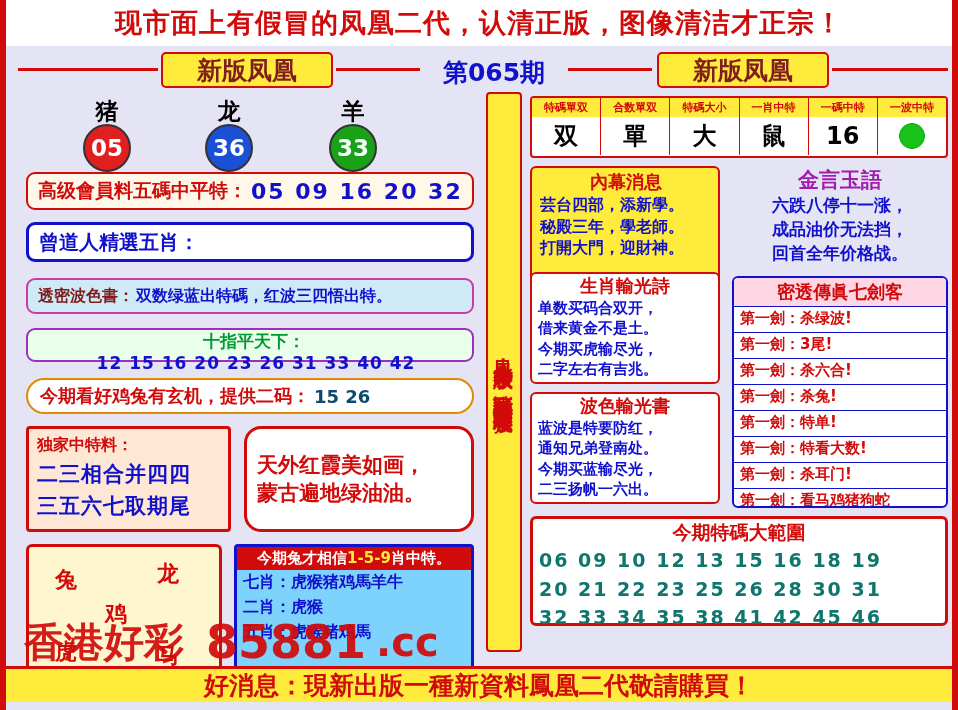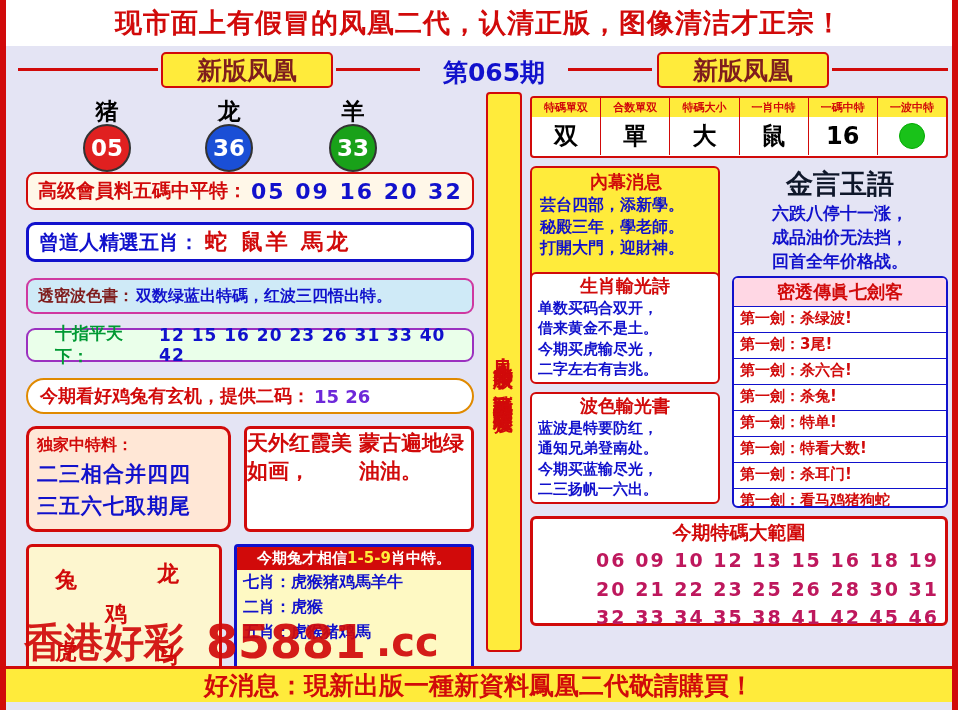--- a/index.html
+++ b/index.html
@@ -59,51 +59,51 @@
   .lbox .lbl { font-weight:bold; }
   .l1 { top:76px; height:38px; border:2px solid #d10a0a; background:#fff7e8; padding-left:10px; }
   .l1 .lbl { color:#d10a0a; font-size:19px; }
   .l1 .val { color:#1111cc; font-size:22px; font-weight:bold; margin-left:4px; letter-spacing:2px; }
   .l2 { top:126px; height:40px; border:3px solid #1111cc; background:#fff; padding-left:10px; }
   .l2 .lbl { color:#1111cc; font-size:20px; font-weight:bold; }
   .l2 .val { color:#d10a0a; font-size:22px; font-weight:bold; margin-left:6px; letter-spacing:3px; }
   .l3 { top:182px; height:36px; border:2px solid #cf38a0; background:#cfeaf7; padding-left:10px; }
   .l3 .lbl { color:#7f1d1d; font-size:16px; font-weight:bold; }
   .l3 .val { color:#1111cc; font-size:16px; font-weight:bold; margin-left:2px; }
-  .l4 { top:232px; height:34px; border:2px solid #9b30c0; background:#eaffea; padding-left:27px; }
+  .l4 { top:232px; height:34px; border:2px solid #9b30c0; background:#eaffea; padding-left:8px;flex-direction:column; }
   .l4 .lbl { color:#009933; font-size:17px; font-weight:bold; }
   .l4 .val { color:#1111cc; font-size:17px; font-weight:bold; margin-left:4px; letter-spacing:1px; }
   .l5 { top:282px; height:36px; border:2px solid #e08a00; background:#fff; padding-left:12px; border-radius:18px;}
   .l5 .lbl { color:#d10a0a; font-size:18px; font-weight:bold; }
-  .l5 .val { color:#6d28d9; font-size:18px; font-weight:bold; margin-left:4px; }
+  .l5 .val { color:#0c4a6e; font-size:18px; font-weight:bold; margin-left:4px; }
 
   .duo {
     position:absolute; left:14px; top:330px; width:205px; height:106px;
-    border:3px solid #d10a0a; background:#ffe7d6; border-radius:10px;
+    border:3px solid #d10a0a; background:#ffe7d6; border-radius:4px;
     padding:6px 4px 0 8px;
   }
   .duo .hd { color:#d10a0a; font-size:16px; font-weight:bold; }
   .duo .ln { color:#1111cc; font-size:21px; font-weight:bold; margin-top:4px; letter-spacing:1px; }
   .poem {
     position:absolute; left:232px; top:330px; width:230px; height:106px;
-    border:3px solid #d10a0a; background:#ffffff; border-radius:6px;
-    display:flex; flex-direction:row; justify-content:center; 
+    border:3px solid #d10a0a; background:#ffffff; border-radius:17px;
+    display:flex; flex-direction:column; justify-content:center; padding-left:10px;
   }
   .poem div { color:#d10a0a; font-size:21px; font-weight:bold; line-height:1.35; }
 
   .fourz {
     position:absolute; left:14px; top:448px; width:196px; height:130px;
     border:3px solid #d10a0a; background:#fdf6cf; border-radius:6px;
     position:absolute;
   }
   .fourz span { position:absolute; font-size:22px; font-weight:bold; color:#d10a0a; }
 
   .xiaobox {
     position:absolute; left:222px; top:448px; width:240px; height:130px;
-    border:3px solid #1111cc; background:#fef9c3; border-radius:4px; overflow:hidden;
+    border:3px solid #1111cc; background:#7dd3fc; border-radius:4px; overflow:hidden;
   }
   .xiaobox .bar { background:#d10a0a; color:#fff; font-size:15px; font-weight:bold; padding:2px 4px; text-align:center; }
   .xiaobox .bar em { color:#ffeb3b; font-style:normal; }
   .xiaobox .row { font-size:16px; font-weight:bold; color:#1111cc; padding:2px 6px; }
 
   
   .vbanner {
     position:absolute; left:480px; top:92px; width:36px; height:560px;
     border:2px solid #d10a0a; background:#ffeb3b; border-radius:4px;
     display:flex; align-items:center; justify-content:center;
@@ -134,38 +134,38 @@
   .rbox .bh {
     text-align:center; font-weight:bold; font-size:19px; color:#d10a0a;
   }
   .rbox .bl { font-size:17px; color:#1111cc; font-weight:bold; line-height:1.35; }
 
   .neimu { left:524px; top:166px; width:190px; height:118px; border:2px solid #d10a0a; background:#ffeb3b; padding:2px 6px 0 8px; }
   .neimu .bh { font-size:18px; }
   .neimu .bl { color:#1111cc; font-size:16px; }
 
   .jinyan { left:726px; top:166px; width:216px; height:118px; border:none; background:transparent; padding:0 4px; }
-  .jinyan .bh { font-size:27px; color:#0f172a; }
+  .jinyan .bh { font-size:21px; color:#a21caf; }
   .jinyan .bl { color:#1111cc; font-size:17px; text-align:center; line-height:1.4; }
 
   .shengxiao { left:524px; top:272px; width:190px; height:112px; border:2px solid #d10a0a; background:#fff; padding:0 6px; }
   .shengxiao .bh { background:#fff; font-size:18px; }
   .shengxiao .bl { font-size:15px; }
 
   .bose { left:524px; top:392px; width:190px; height:112px; border:2px solid #d10a0a; background:#fff; padding:0 6px; }
   .bose .bh { font-size:18px; }
   .bose .bl { font-size:15px; }
 
   .jianke { left:726px; top:276px; width:216px; height:232px; border:2px solid #1111cc; background:#fff; overflow:hidden; }
   .jianke .bh { background:#ffd7e4; font-size:18px; color:#d10a0a; padding:2px 0; border-bottom:1px solid #1111cc; }
   .jianke .jrow { font-size:15px; font-weight:bold; color:#d10a0a; border-bottom:1px solid #1111cc; padding:2px 6px; height:26px; }
 
   .fanwei { left:524px; top:516px; width:418px; height:110px; border:3px solid #d10a0a; background:#fff; padding:0 6px; }
   .fanwei .bh { font-size:19px; padding-top:1px; }
-  .fanwei .nums { font-size:19px; color:#be185d; font-weight:bold; text-align:right; letter-spacing:2px; line-height:1.5; }
+  .fanwei .nums { font-size:19px; color:#0f766e; font-weight:bold; text-align:left; letter-spacing:2px; line-height:1.5; }
 
   
   .wm {
     position:absolute; left:0; top:612px; width:958px; height:60px;
     display:flex; align-items:center; color:#d10a0a; opacity:.92;
     font-size:40px; font-weight:bold; pointer-events:none;
   }
   .wm .w1 { margin-left:18px; }
   .wm .w2 { margin-left:22px; font-size:46px; }
   .wm .w3 { margin-left:10px; }
@@ -208,21 +208,20 @@
       <div class="ball green" style="left:317px;">33</div>
     </div>
 
     <div class="lbox l1">
       <span class="lbl">高级會員料五碼中平特：</span>
       <span class="val">05 09 16 20 32</span>
     </div>
 
     <div class="lbox l2">
       <span class="lbl">曾道人精選五肖：</span>
-      <span class="val">蛇 鼠羊 馬龙</span>
     </div>
 
     <div class="lbox l3">
       <span class="lbl">透密波色書：</span>
       <span class="val">双数绿蓝出特碼，红波三四悟出特。</span>
     </div>
 
     <div class="lbox l4">
       <span class="lbl">十指平天下：</span>
       <span class="val">12 15 16 20 23 26 31 33 40 42</span>

